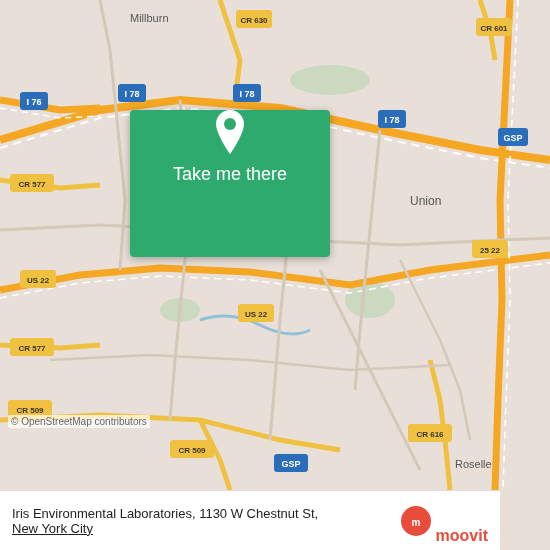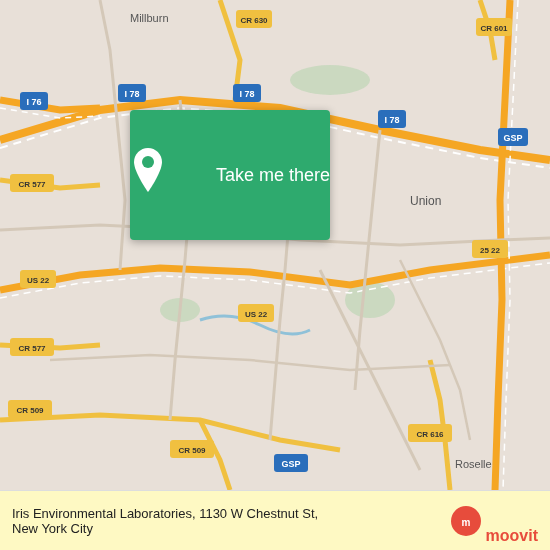--- a/index.html
+++ b/index.html
@@ -34,48 +34,48 @@
       width: 100%;
       height: 100%;
     }
 
     
     .take-me-panel {
       position: absolute;
       top: 110px;
       left: 130px;
       width: 200px;
-      height: 130px;
+      height: 147px;
       background: #2eaa6e;
       border-radius: 4px;
       display: flex;
-      flex-direction: row;
+      flex-direction: column;
       align-items: center;
-      justify-content: space-between;
+      justify-content: flex-start;
       cursor: pointer;
       box-shadow: 0 2px 8px rgba(0,0,0,0.3);
     }
 
     .location-pin {
       width: 36px;
       height: 44px;
       margin-bottom: 10px;
     }
 
     .take-me-text {
       color: white;
       font-size: 18px;
       font-weight: 500;
     }
 
     
     #bottom-bar {
-      width: 550px;
+      width: 500px;
       height: 60px;
-      background: #fef9c3;
+      background: #ffffff;
       display: flex;
       align-items: center;
       justify-content: space-between;
       padding: 0 12px;
       border-top: 1px solid #ddd;
     }
 
     .bottom-left {
       display: flex;
       flex-direction: column;
@@ -83,20 +83,21 @@
 
     .location-name {
       font-size: 13px;
       color: #222;
       font-weight: 500;
     }
 
     .location-city {
       font-size: 13px;
       color: #222;
+      text-decoration: underline;
     }
 
     .moovit-logo {
       display: flex;
       align-items: center;
       gap: 4px;
     }
 
     .moovit-icon {
       width: 32px;
@@ -222,20 +223,21 @@
 
   <div class="take-me-panel">
 
     <svg class="location-pin" viewBox="0 0 36 44">
       <path d="M18 0C10.3 0 4 6.3 4 14c0 10.5 14 30 14 30s14-19.5 14-30C32 6.3 25.7 0 18 0z" fill="white"></path>
       <circle cx="18" cy="14" r="6" fill="#2eaa6e"></circle>
     </svg>
     <span class="take-me-text">Take me there</span>
   </div>
 
+  <div class="copyright-text">© OpenStreetMap contributors</div>
 </div>
 
 <div id="bottom-bar">
   <div class="bottom-left">
     <span class="location-name">Iris Environmental Laboratories, 1130 W Chestnut St,</span>
     <span class="location-city">New York City</span>
   </div>
   <div class="moovit-logo">
     <svg class="moovit-icon" viewBox="0 0 32 32">
       <circle cx="16" cy="16" r="15" fill="#e74c3c"></circle>

